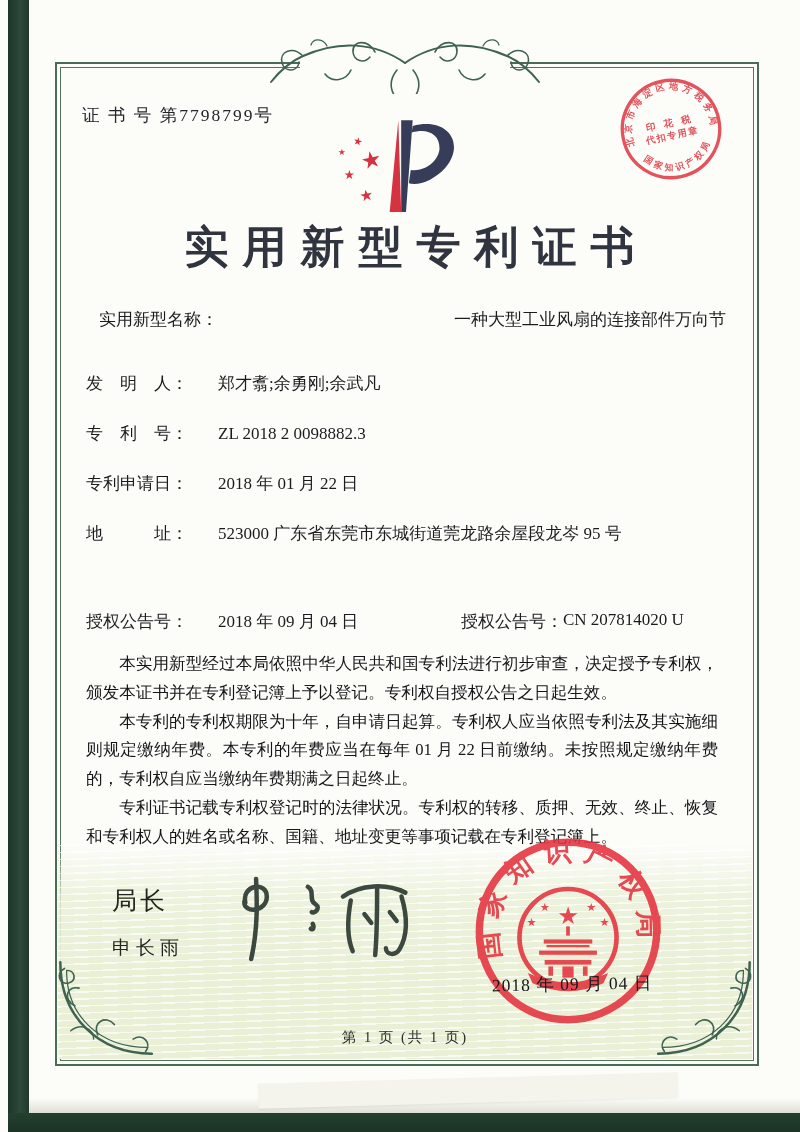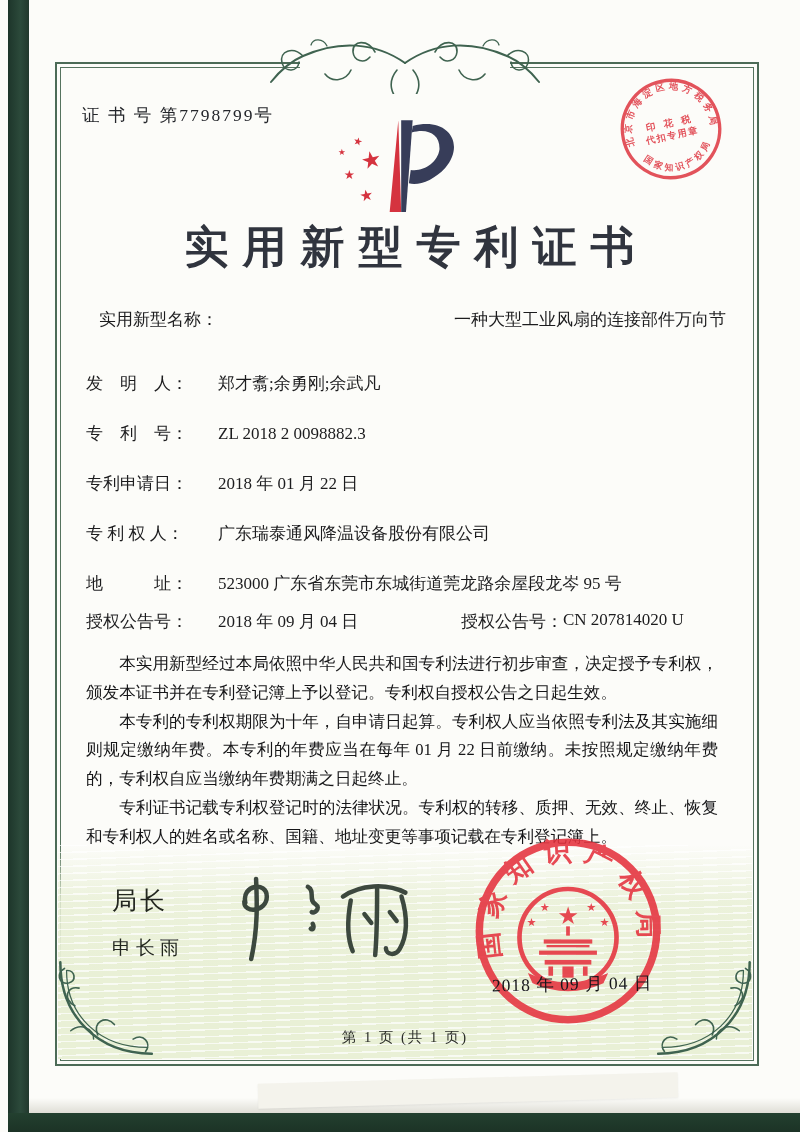--- a/index.html
+++ b/index.html
@@ -144,24 +144,20 @@
     <span class="flabel">发　明　人：</span>
     <span class="fvalue">郑才翥;余勇刚;余武凡</span>
   </div>
   <div class="frow">
     <span class="flabel">专　利　号：</span>
     <span class="fvalue">ZL 2018 2 0098882.3</span>
   </div>
   <div class="frow">
     <span class="flabel">专利申请日：</span>
     <span class="fvalue">2018 年 01 月 22 日</span>
-  </div>
-  <div class="frow">
-    <span class="flabel">专 利 权 人：</span>
-    <span class="fvalue">广东瑞泰通风降温设备股份有限公司</span>
   </div>
   <div class="frow">
     <span class="flabel">地　　　址：</span>
     <span class="fvalue">523000 广东省东莞市东城街道莞龙路余屋段龙岑 95 号</span>
   </div>
 </div>
 
 <div class="abs grantrow">
   <span class="grant-left">
     <span class="flabel">授权公告号：</span>

